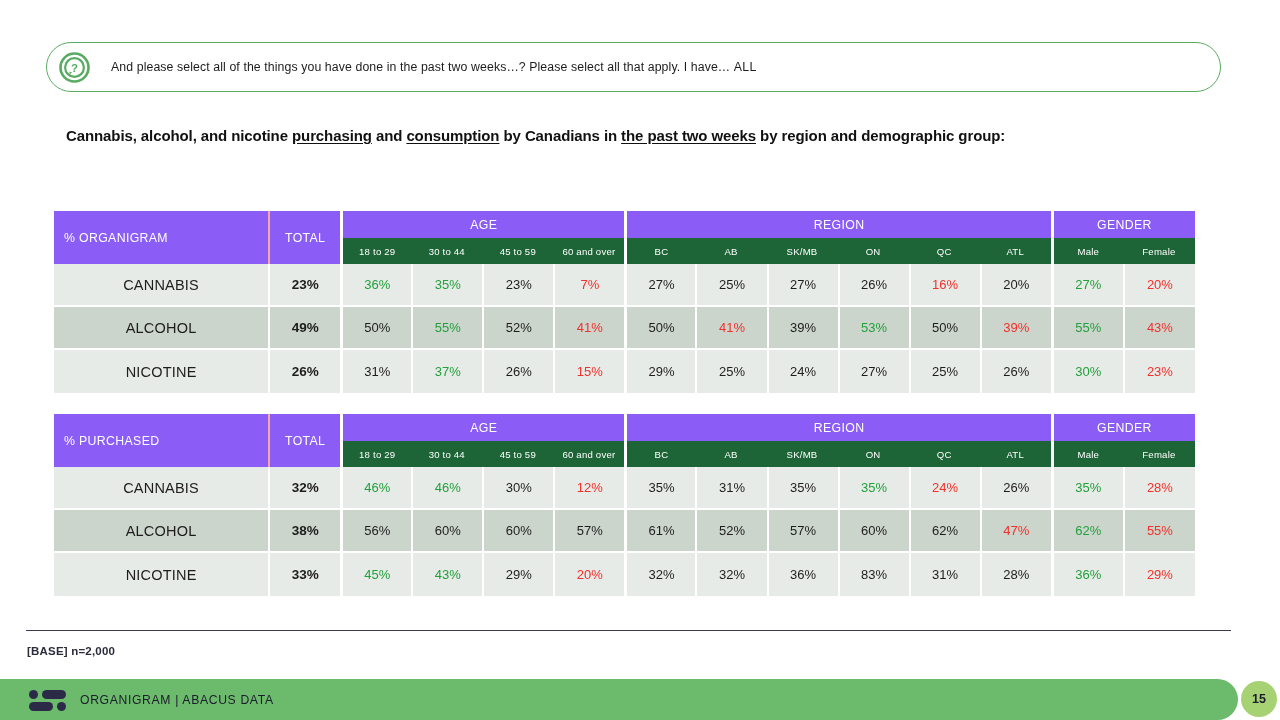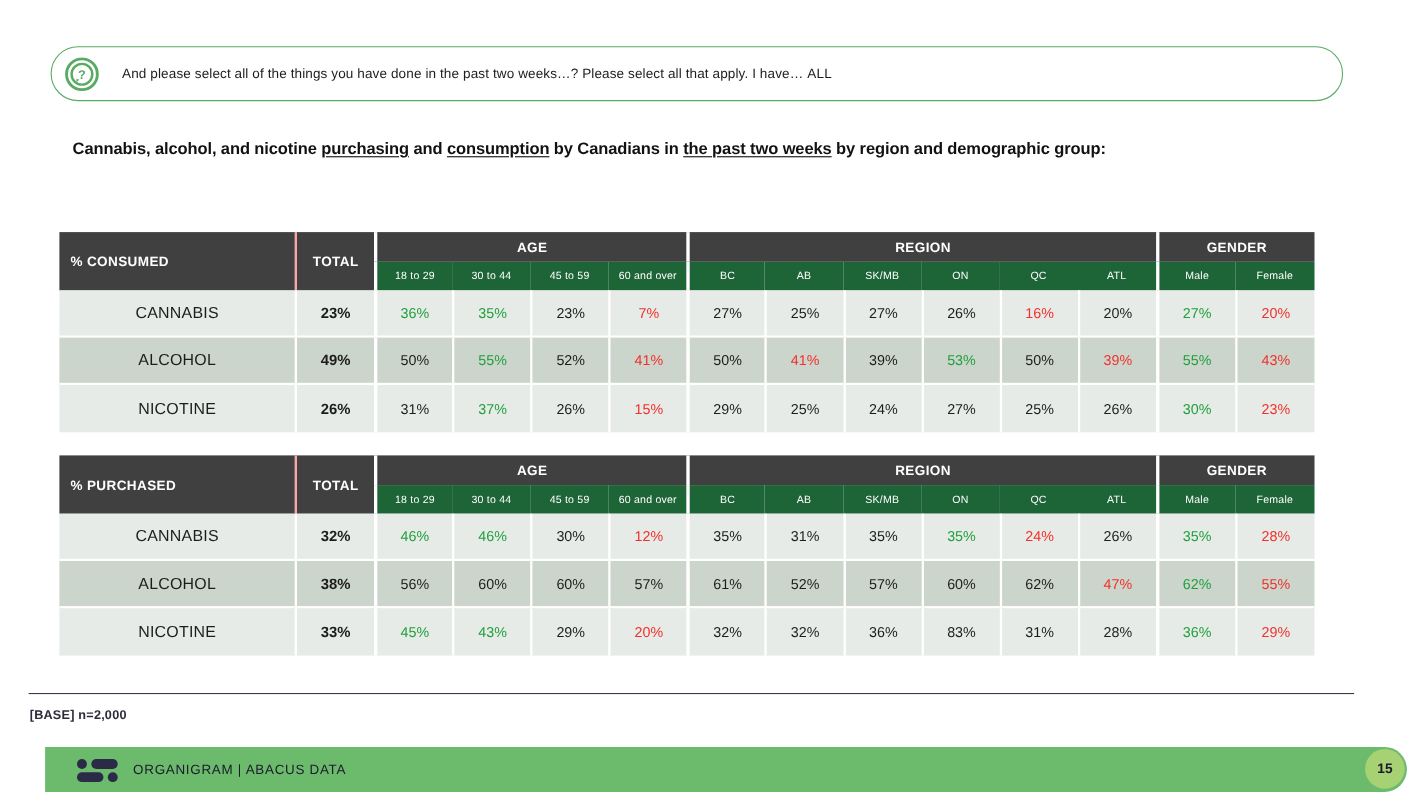--- a/index.html
+++ b/index.html
@@ -76,25 +76,25 @@
   }
 
   table.grid th, table.grid td {
     padding: 0;
     text-align: center;
     vertical-align: middle;
   }
 
   
   .hdr-top th {
-    background: #404040;
+    background: #8b5cf6;
     color: #ffffff;
     height: 27px;
     font-size: 12.3px;
-    font-weight: bold;
+    font-weight: normal;
     letter-spacing: .35px;
   }
   .hdr-sub th {
     background: #1d6437;
     color: #ffffff;
     height: 26px;
     font-size: 9.6px;
     font-weight: normal;
     letter-spacing: .2px;
   }
@@ -162,21 +162,20 @@
     position: absolute;
     left: 0;
     top: 679px;
     width: 1238px;
     height: 41px;
     background: #6cbb6c;
     border-top-right-radius: 21px;
     border-bottom-right-radius: 21px;
     display: flex;
     align-items: center;
-    margin-left: 41px;
   }
   .brand-logo {
     position: relative;
     width: 38px;
     height: 22px;
     margin-left: 29px;
     flex: 0 0 38px;
   }
   .brand-logo i { position: absolute; background: #2b2b47; display: block; }
   .lg-dot1 { width: 9px;  height: 9px;  border-radius: 50%; left: 0;    top: 1px; }
@@ -244,21 +243,21 @@
           <col style="width:71px">
           <col style="width:71px">
           <col style="width:71px">
           <col style="width:71px">
           <col style="width:71px">
         <col style="width:72px">
           <col style="width:72px">
       </colgroup>
       <thead>
         <tr class="hdr-top">
-          <th class="hdr-label" rowspan="2">% CONSUMED</th>
+          <th class="hdr-label" rowspan="2">% ORGANIGRAM</th>
           <th class="hdr-total sep-l" rowspan="2">TOTAL</th>
           <th class="grp" colspan="4">AGE</th>
           <th class="grp" colspan="6">REGION</th>
           <th class="grp" colspan="2">GENDER</th>
         </tr>
         <tr class="hdr-sub">
           <th class="grp">18 to 29</th>
           <th>30 to 44</th>
           <th>45 to 59</th>
           <th>60 and over</th>

